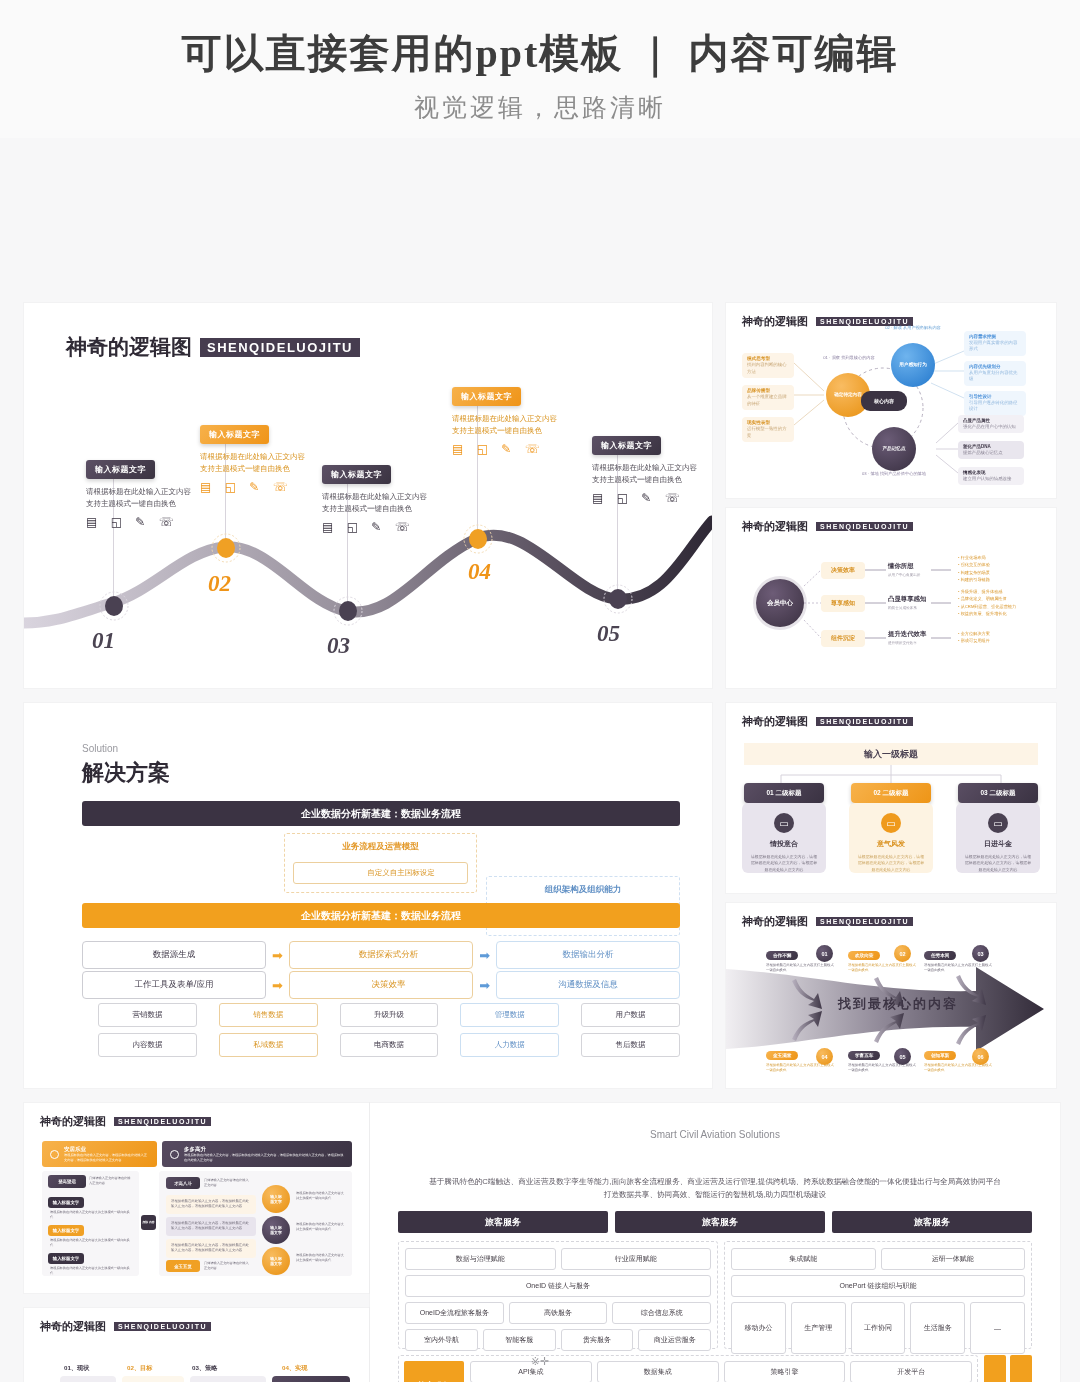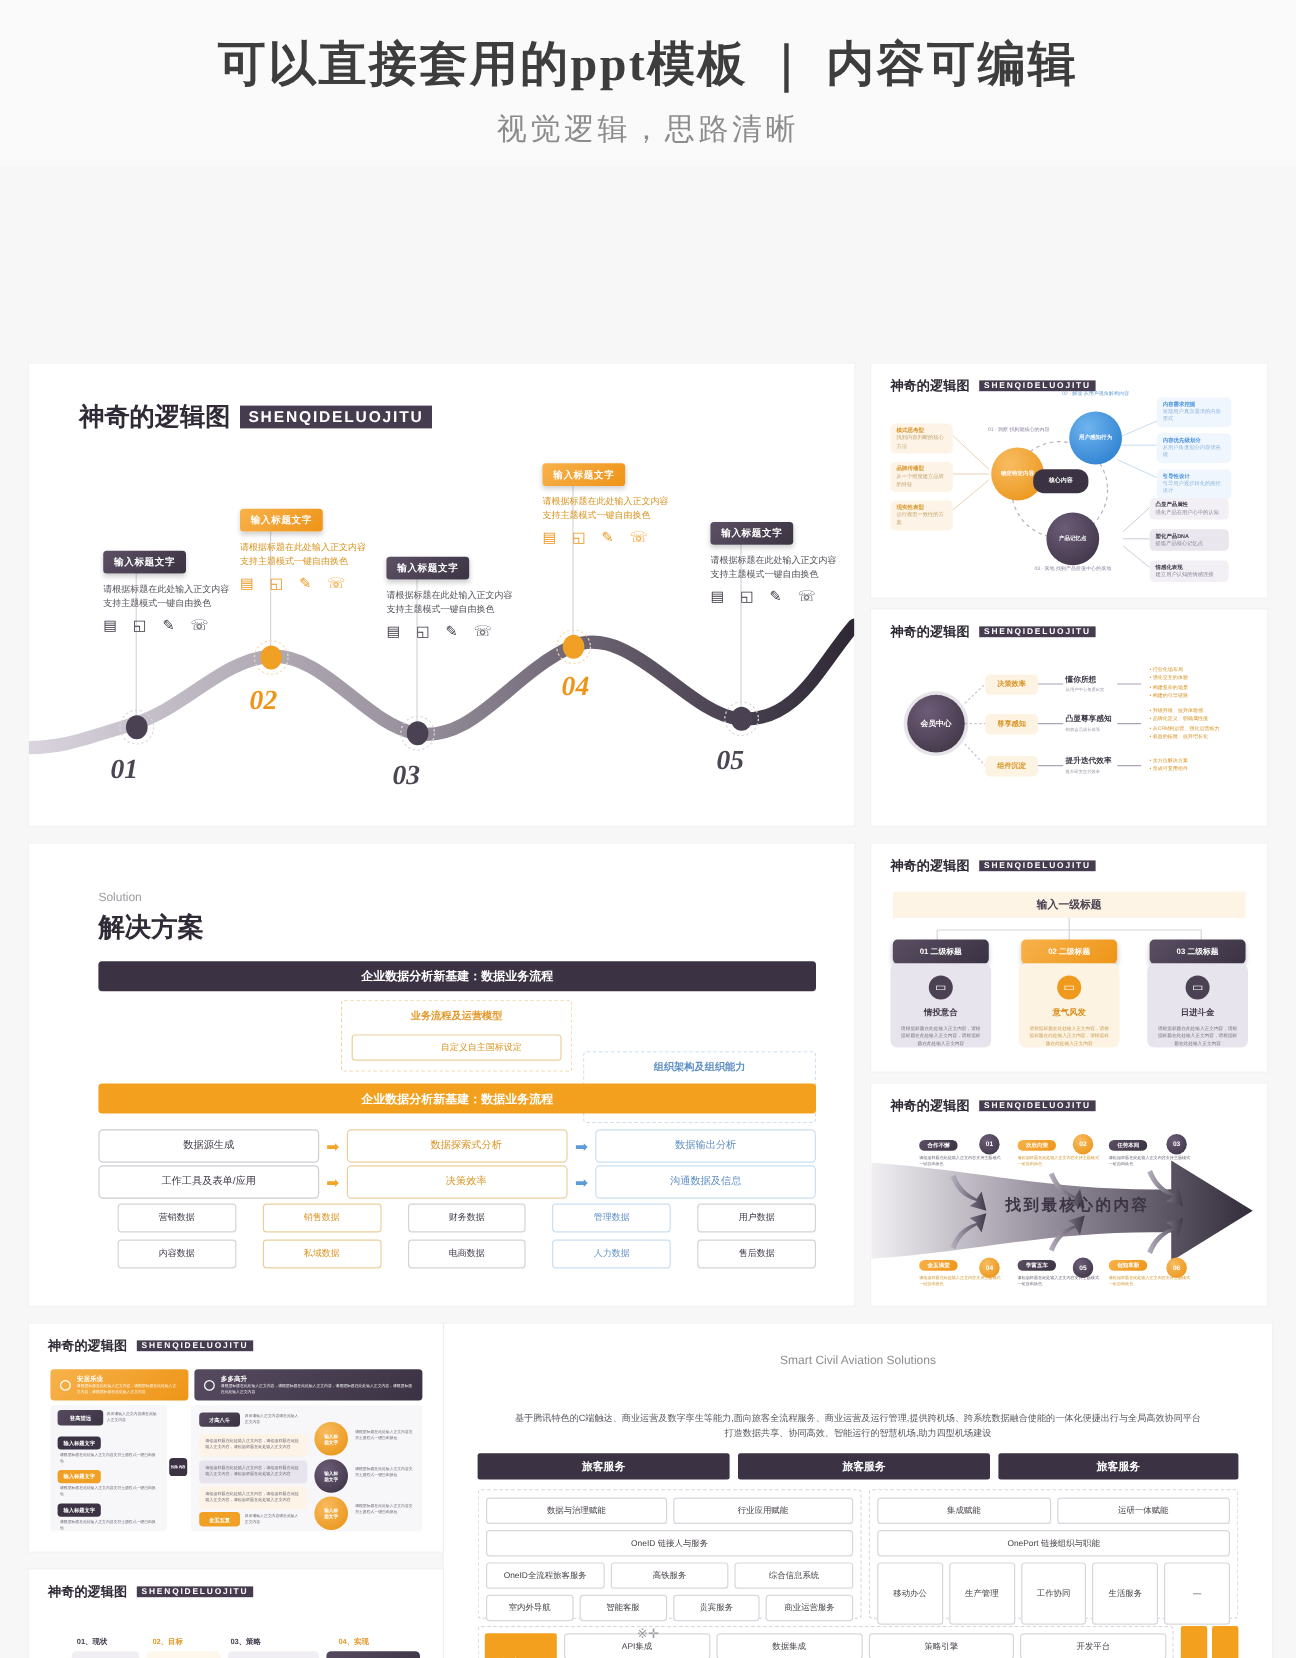--- a/index.html
+++ b/index.html
@@ -528,21 +528,21 @@
     <div class="flow-cell c1">工作工具及表单/应用</div>
     <div class="arw or">➡</div>
     <div class="flow-cell c2">决策效率</div>
     <div class="arw bl">➡</div>
     <div class="flow-cell c3">沟通数据及信息</div>
   </div>
 
   <div class="tag-grid" style="top:300px;">
     <div class="tag">营销数据</div>
     <div class="tag or">销售数据</div>
-    <div class="tag">财务数据</div>
+    <div class="tag">升级升级</div>
     <div class="tag bl">管理数据</div>
     <div class="tag">用户数据</div>
   </div>
   <div class="tag-grid" style="top:330px;">
     <div class="tag">内容数据</div>
     <div class="tag or">私域数据</div>
     <div class="tag">电商数据</div>
     <div class="tag bl">人力数据</div>
     <div class="tag">售后数据</div>
   </div>

